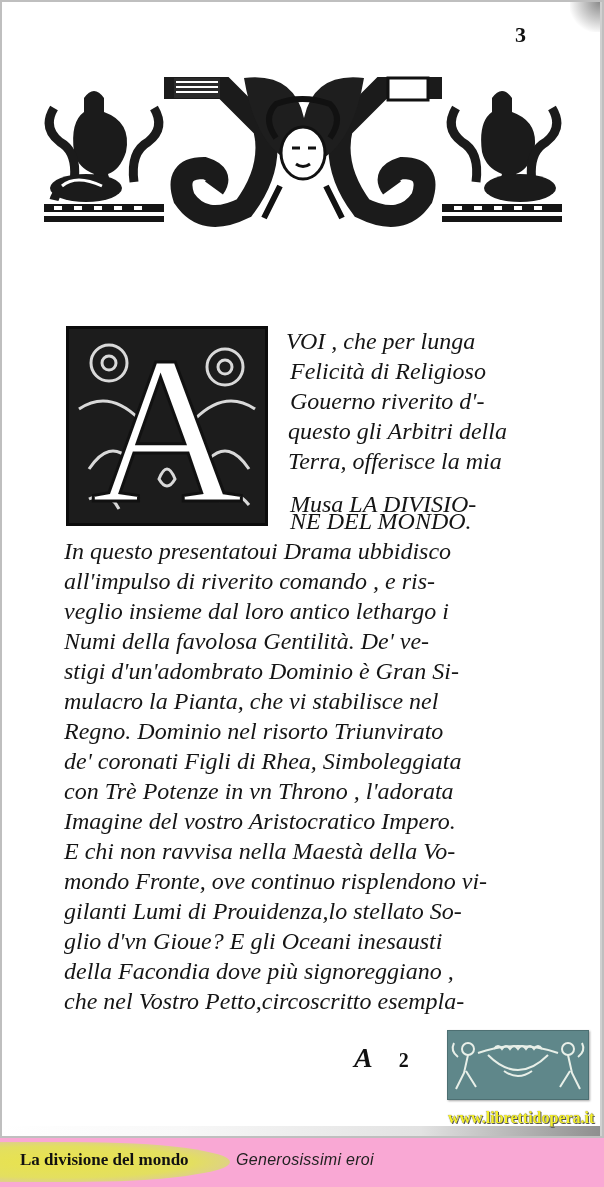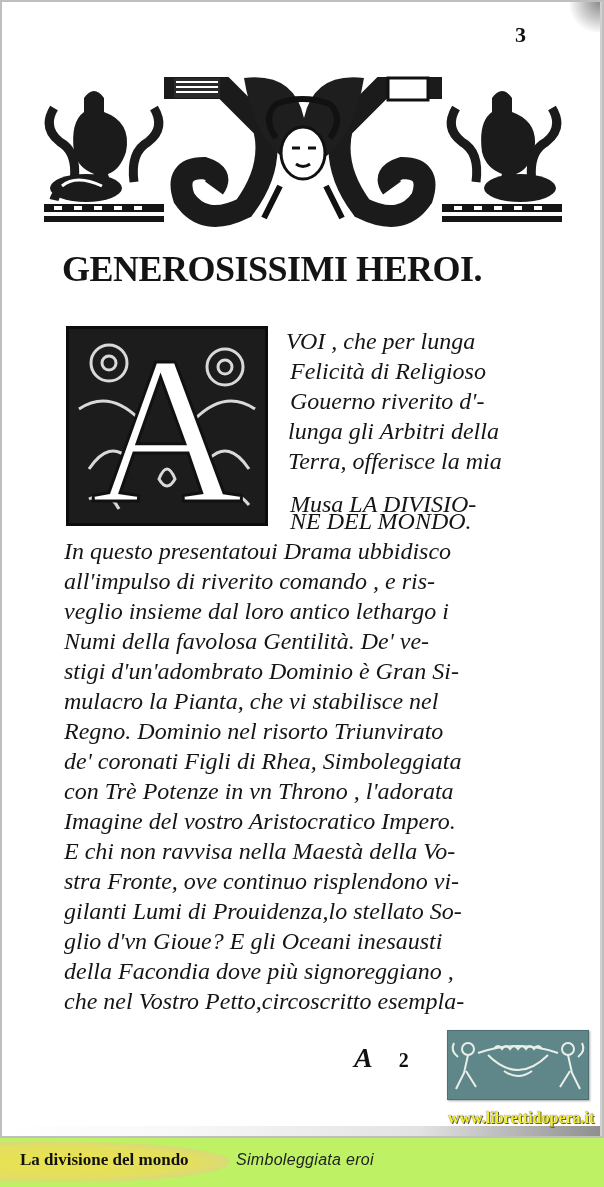--- a/index.html
+++ b/index.html
@@ -57,21 +57,21 @@
     .logo-box {
       position: absolute; left: 445px; top: 1028px; width: 140px; height: 68px;
       background: #5f878a; border: 1px solid #4d6f72; box-shadow: 1px 1px 2px rgba(0,0,0,.35);
     }
     .site-link {
       position: absolute; left: 446px; top: 1107px; font-size: 16px; font-weight: bold;
       color: #f4ef2a; text-shadow: 0 0 1px #444, 1px 1px 0 #555; font-family: Liberation Serif, serif;
       text-decoration: none;
     }
     .footer-bar {
-      position: absolute; left: 0; top: 1138px; width: 604px; height: 49px; background: #bef264;
+      position: absolute; left: 0; top: 1138px; width: 604px; height: 49px; background: #f9a8d4;
     }
     .footer-highlight {
       position: absolute; left: -80px; top: 4px; width: 310px; height: 40px;
       background: radial-gradient(ellipse at 45% 50%, #e9e34c 0%, #e3df60 55%, rgba(220,216,120,0.9) 70%, rgba(192,192,192,0) 100%);
       border-radius: 0 50% 50% 0 / 0 50% 50% 0;
     }
     .footer-title {
       position: absolute; left: 20px; top: 12px; font-size: 17px; font-weight: bold; color: #111;
       font-family: "Liberation Serif", serif;
     }
@@ -129,21 +129,20 @@
       </g>
     <rect x="344" y="10" width="40" height="22" fill="#fff" stroke="#111" stroke-width="3"></rect>
 
     <path d="M200 10 q50 -6 60 40 q10 -46 60 -40 q-10 60 -40 80 q-20 10 -40 0 q-30 -20 -40 -80 z" fill="#1e1e1e"></path>
     <ellipse cx="259" cy="85" rx="22" ry="26" fill="#fff" stroke="#111" stroke-width="3"></ellipse>
     <path d="M248 80 h8 M264 80 h8 M252 96 q7 5 14 0" stroke="#111" stroke-width="3" fill="none"></path>
     <path d="M232 70 q-14 -20 0 -34 q26 -10 54 0 q14 14 0 34" stroke="#111" stroke-width="6" fill="none"></path>
     <path d="M236 118 l-16 32 M282 118 l16 32" stroke="#111" stroke-width="6"></path>
   </svg>
 
-  <div class="title">GENEROSISSIMI HEROI.</div>
 
   <div class="drop-cap">
     <svg width="196" height="194" viewBox="0 0 196 194">
       <g fill="none" stroke="#d9d9d9" stroke-width="3">
         <circle cx="40" cy="34" r="18"></circle>
           <circle cx="40" cy="34" r="7"></circle>
         <circle cx="156" cy="38" r="18"></circle>
           <circle cx="156" cy="38" r="7"></circle>
         <path d="M10 80 q30 -20 60 10 M126 90 q30 -30 60 -10"></path>
         <path d="M20 140 q20 -30 40 -10 M140 130 q20 -20 40 10"></path>
@@ -151,36 +150,36 @@
         <path d="M90 150 q8 -20 16 0 q-8 14 -16 0 z"></path>
       </g>
     </svg>
     <div class="drop-cap-letter">A</div>
   </div>
 
   <div class="body-text">
     <div class="line" style="left:284px; top:324px;">VOI , che per lunga</div>
     <div class="line" style="left:288px; top:354px;">Felicità di Religioso</div>
     <div class="line" style="left:288px; top:384px;">Gouerno riverito d'-</div>
-    <div class="line" style="left:286px; top:414px;">lunga gli Arbitri della</div>
+    <div class="line" style="left:286px; top:414px;">questo gli Arbitri della</div>
     <div class="line" style="left:286px; top:444px;">Terra, offerisce la mia</div>
     <div class="line" style="left:288px; top:467px;margin-top:20px;">Musa LA DIVISIO-</div>
     <div class="line" style="left:288px; top:504px;">NE DEL MONDO.</div>
     <div class="line" style="left:62px; top:534px;">In questo presentatoui Drama ubbidisco</div>
     <div class="line" style="left:62px; top:564px;">all'impulso di riverito comando , e ris-</div>
     <div class="line" style="left:62px; top:594px;">veglio insieme dal loro antico lethargo i</div>
     <div class="line" style="left:62px; top:624px;">Numi della favolosa Gentilità. De' ve-</div>
     <div class="line" style="left:62px; top:654px;">stigi d'un'adombrato Dominio è Gran Si-</div>
     <div class="line" style="left:62px; top:684px;">mulacro la Pianta, che vi stabilisce nel</div>
     <div class="line" style="left:62px; top:714px;">Regno. Dominio nel risorto Triunvirato</div>
     <div class="line" style="left:62px; top:744px;">de' coronati Figli di Rhea, Simboleggiata</div>
     <div class="line" style="left:62px; top:774px;">con Trè Potenze in vn Throno , l'adorata</div>
     <div class="line" style="left:62px; top:804px;">Imagine del vostro Aristocratico Impero.</div>
     <div class="line" style="left:62px; top:834px;">E chi non ravvisa nella Maestà della Vo-</div>
-    <div class="line" style="left:62px; top:864px;">stra Fronte, ove continuo risplendono vi-</div>
+    <div class="line" style="left:62px; top:864px;">mondo Fronte, ove continuo risplendono vi-</div>
     <div class="line" style="left:62px; top:894px;">gilanti Lumi di Prouidenza,lo stellato So-</div>
     <div class="line" style="left:62px; top:924px;">glio d'vn Gioue? E gli Oceani inesausti</div>
     <div class="line" style="left:62px; top:954px;">della Facondia dove più signoreggiano ,</div>
     <div class="line" style="left:62px; top:984px;">che nel Vostro Petto,circoscritto esempla-</div>
   </div>
 
   <div class="signature">
     <span style="margin:0;font-size:28px;font-style:italic;">A</span><span>2</span>
   </div>
 
@@ -200,14 +199,14 @@
       </g>
     </svg>
   </div>
 
   <a class="site-link">www.librettidopera.it</a>
 </div>
 
 <div class="footer-bar">
   <div class="footer-highlight"></div>
   <div class="footer-title">La divisione del mondo</div>
-  <div class="footer-subtitle">Simboleggiata eroi</div>
+  <div class="footer-subtitle">Generosissimi eroi</div>
 </div>
 
 </body></html>

